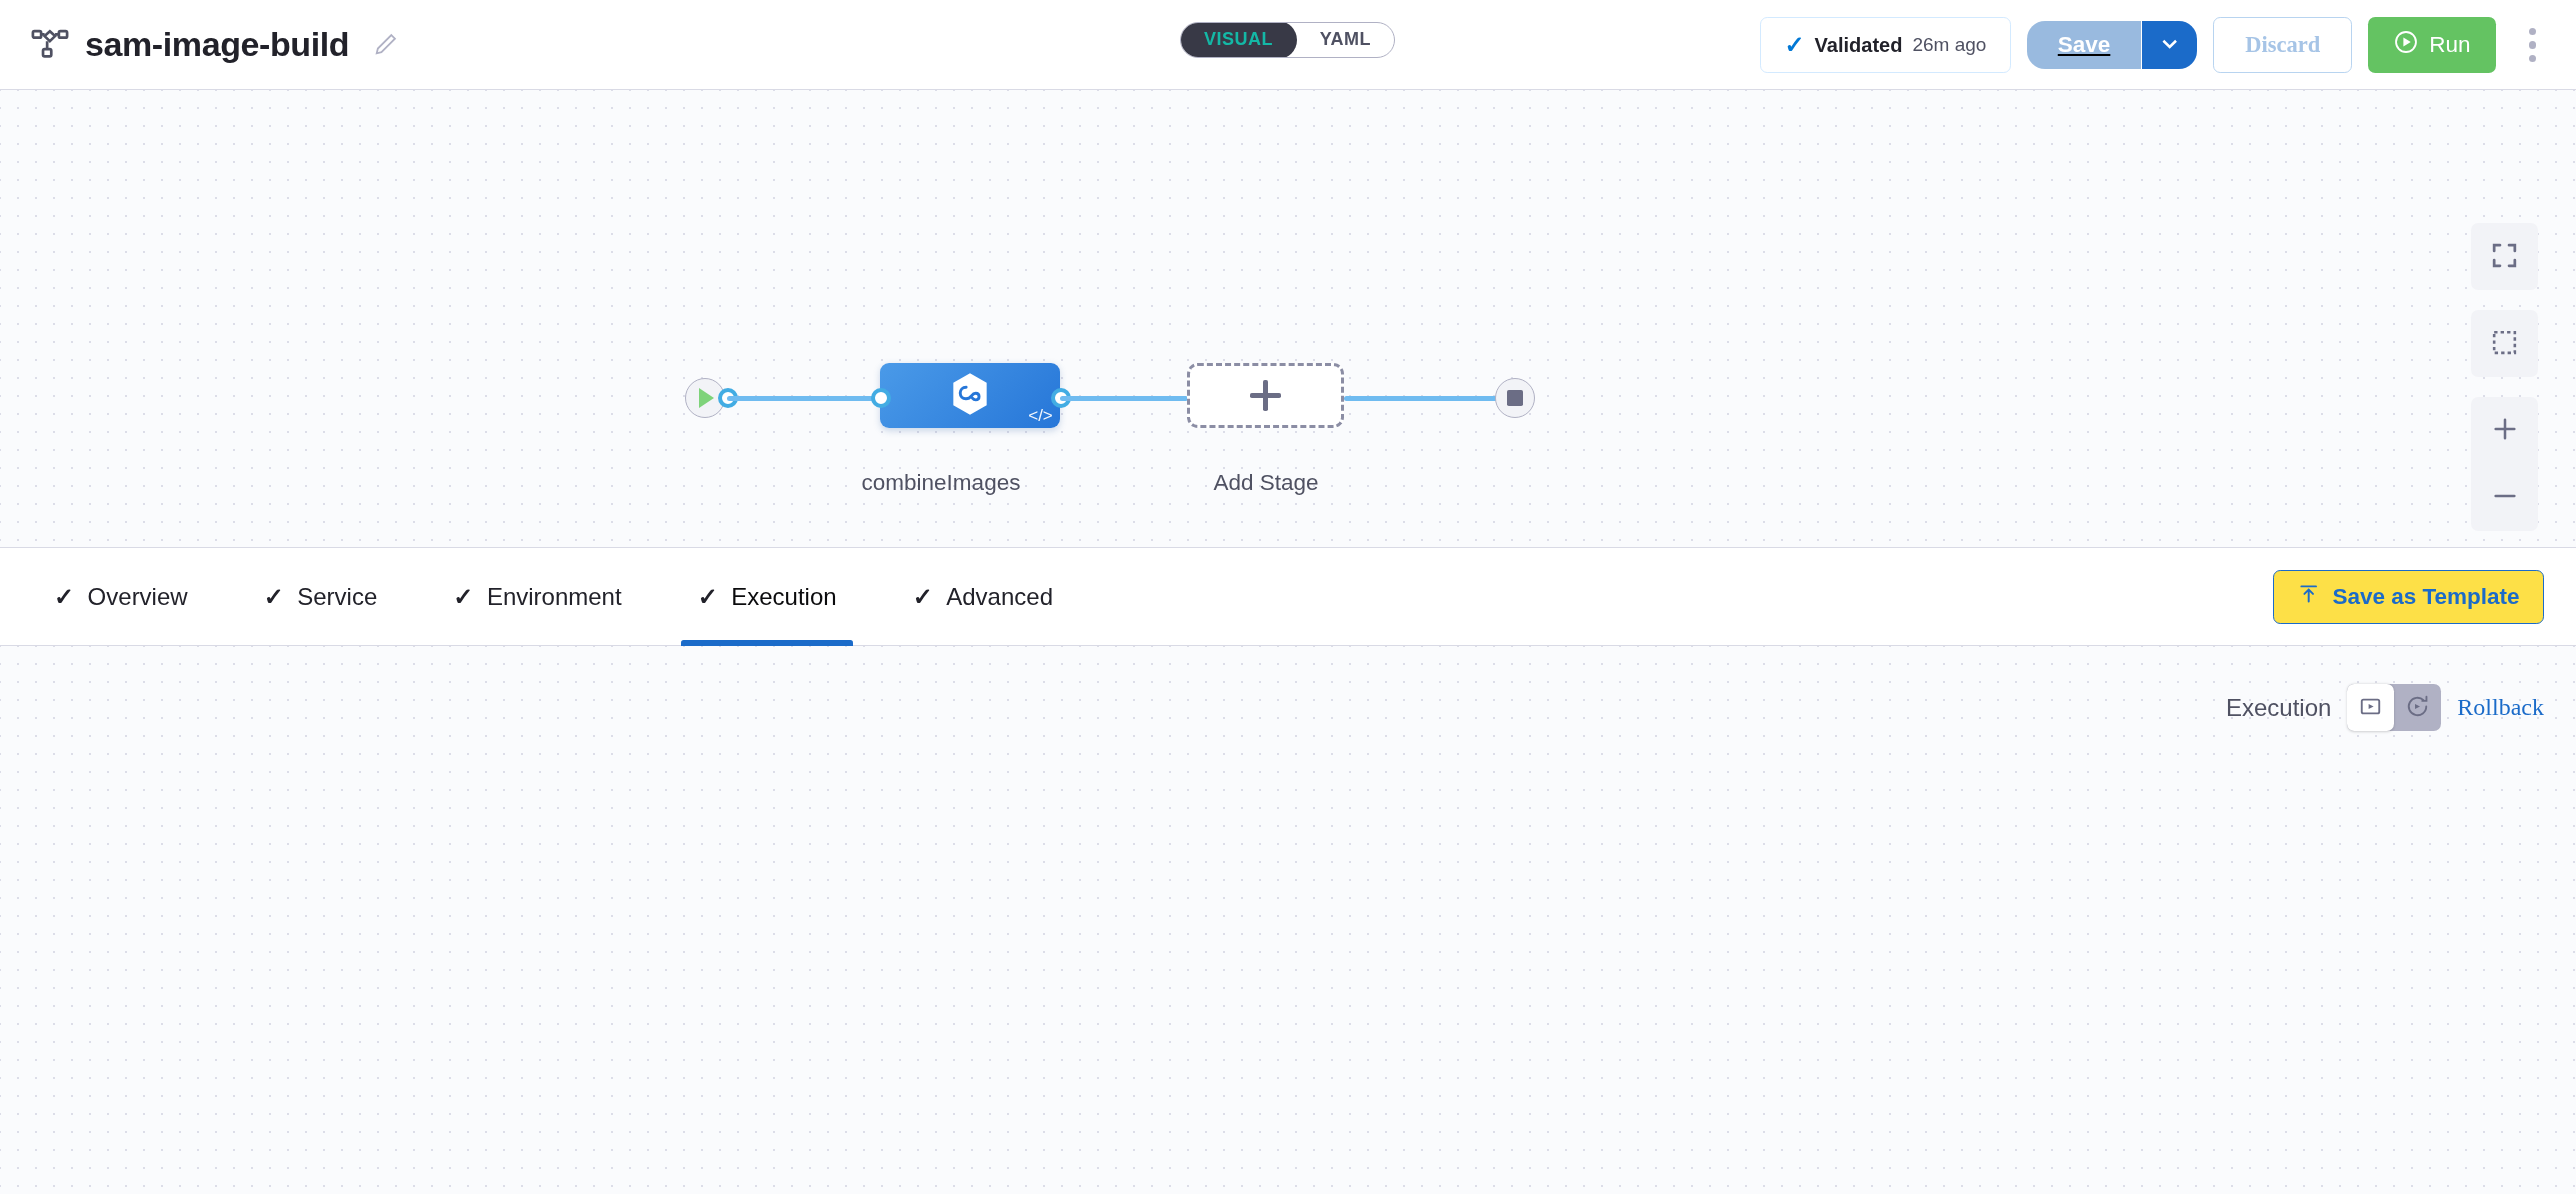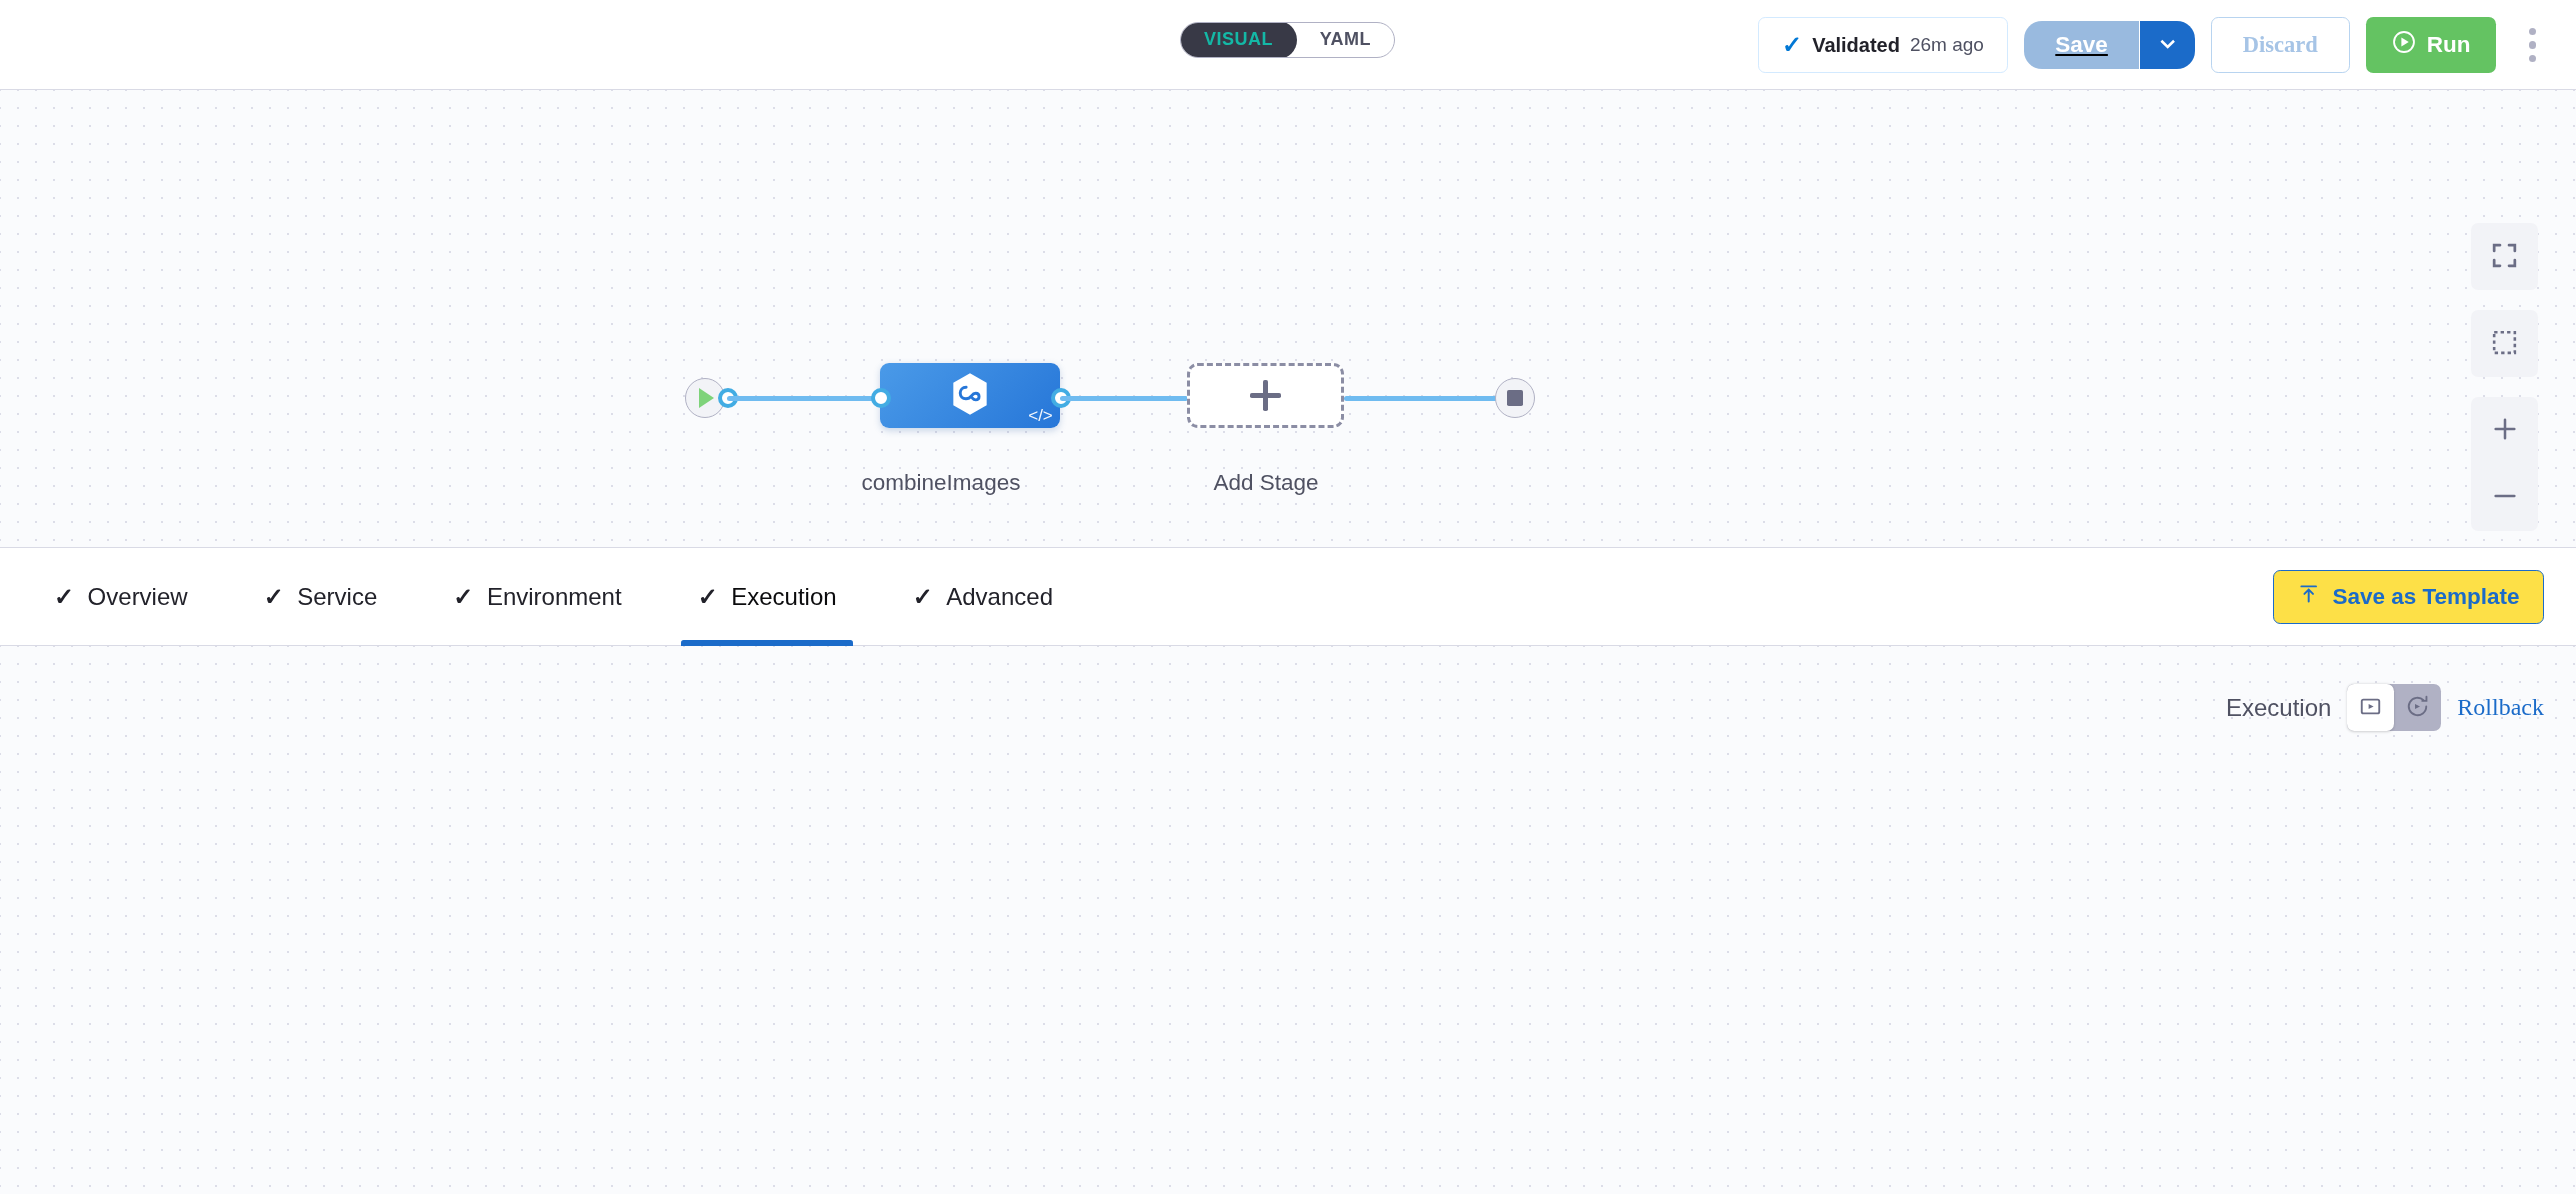--- a/index.html
+++ b/index.html
@@ -68,21 +68,21 @@
     background: #1b6bc9; width: 56px; display:flex; align-items:center; justify-content:center;
     cursor: pointer; border-left: 1.8px solid #ffffff;
   }
   .btn-discard {
     height: 56px; padding: 0 31px; border: 0.9px solid #b8d4f0; border-radius: 7.2px;
     background: #ffffff; color: #a6c4e6; font-size: 22.5px; font-weight: bold;
     display: flex; align-items: center; cursor: pointer; font-family: Liberation Serif, serif;
   }
   .btn-run {
     height: 56px; padding: 0 25px; border-radius: 7.2px; background: #64c362;
-    color: #ffffff; font-size: 22.5px; font-weight: bold;
+    color: #ffffff; font-size: 22.5px; font-weight: normal;
     display: flex; align-items: center; gap: 10px; cursor: pointer;
   }
   .kebab { width: 41px; height: 56px; display:flex; flex-direction:column;
            align-items:center; justify-content:center; gap: 6.3px; cursor: pointer; }
   .kebab i { width: 7.2px; height: 7.2px; border-radius: 50%; background: #b0b1c4; display:block;}
 
   
   .canvas {
     position: absolute; left: 0;
     background-color: #fafbfd;
@@ -189,20 +189,37 @@
   }
   .mt-seg.sel { background: #ffffff; box-shadow: 0 0.9px 2.7px rgba(0,0,0,.18); }
 </style>
 </head>
 <body>
 
 <div class="app">
 
   <div class="header">
 
+    <div class="hdr-left">
+      <span class="pipeline-icon">
+        <svg width="38" height="38" viewBox="0 0 24 24" fill="none" stroke="#4f5162" stroke-width="1.7">
+          <rect x="1.2" y="3.2" width="5.2" height="4.2" rx="1"></rect>
+          <rect x="17.6" y="3.2" width="5.2" height="4.2" rx="1"></rect>
+          <rect x="7.6" y="14.6" width="5.2" height="4.6" rx="1"></rect>
+          <path d="M11.9 3.3 L15.2 6.4 L11.9 9.6 L8.6 6.4 Z"></path>
+          <path d="M6.4 5.3 H8.6 M15.2 5.3 H17.6 M10.2 9.6 V14.6"></path>
+        </svg>
+      </span>
+      <span class="pipeline-title">sam-image-build</span>
+      <span class="edit-pencil">
+        <svg width="27" height="27" viewBox="0 0 24 24" fill="none" stroke="#b0b1c4" stroke-width="1.6">
+          <path d="M17.2 3.6 l3.2 3.2 L8.4 18.8 l-4.2 1 1-4.2 Z"></path>
+        </svg>
+      </span>
+    </div>
 
     <div class="hdr-center">
       <div class="seg-toggle">
         <div class="seg-btn active">VISUAL</div>
         <div class="seg-btn">YAML</div>
       </div>
     </div>
 
     <div class="hdr-right">
 

